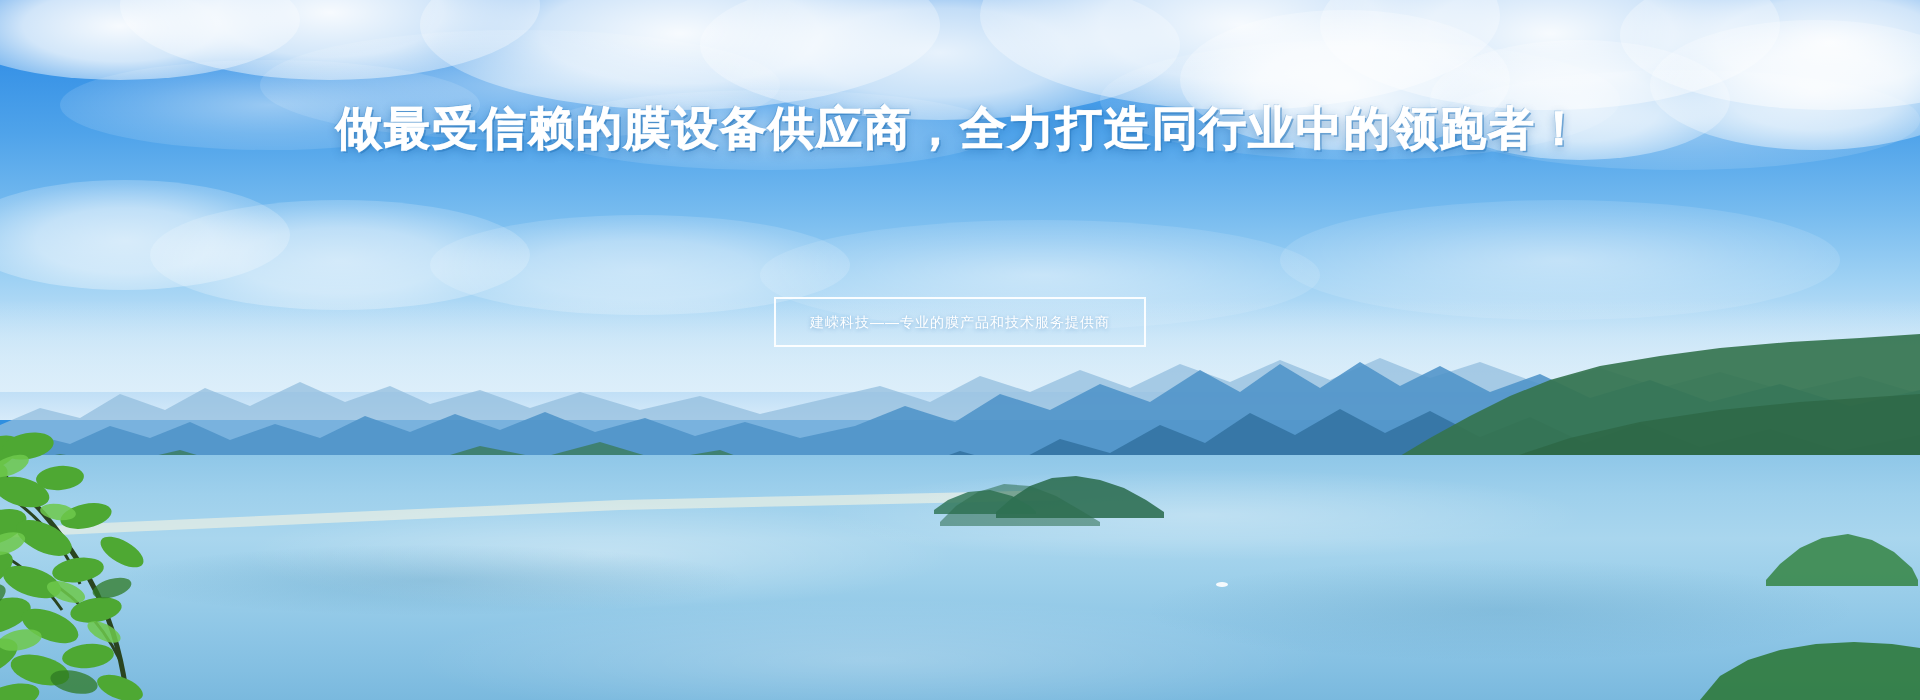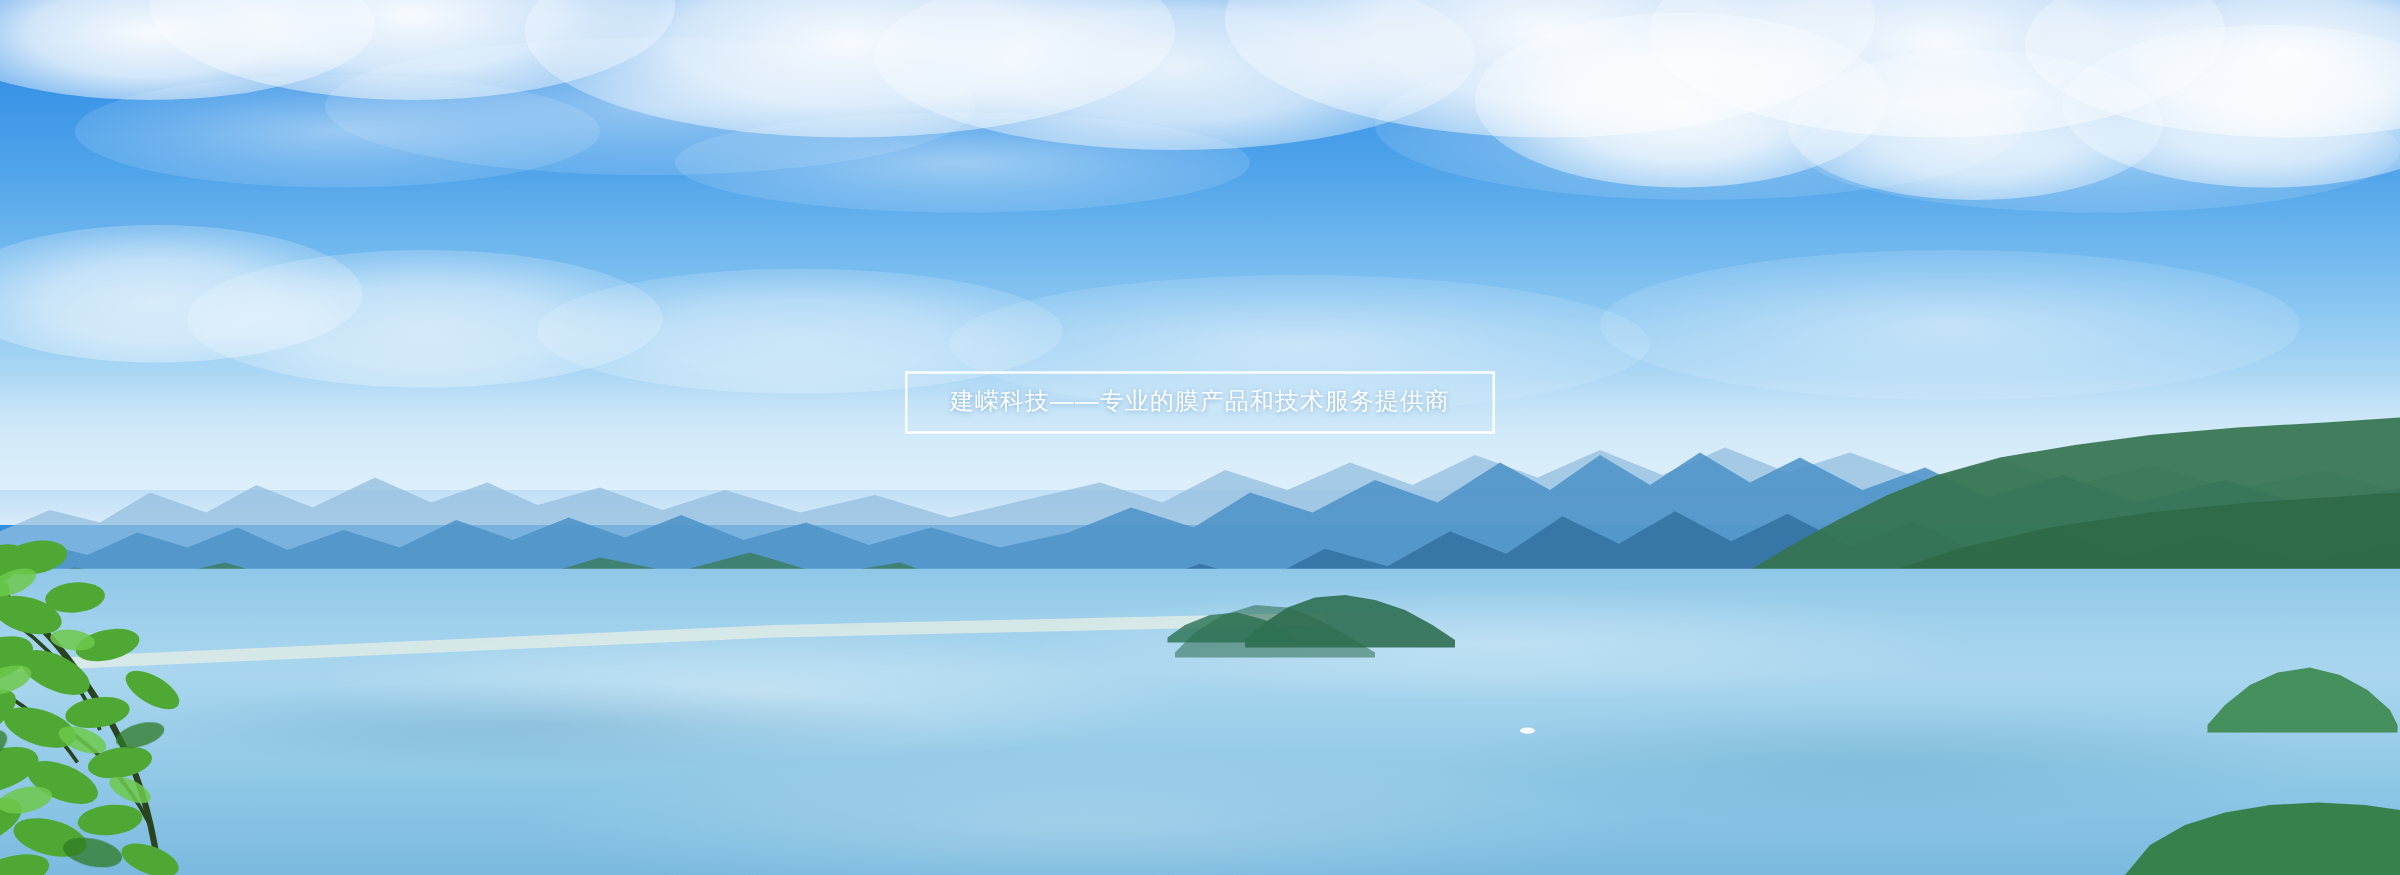--- a/index.html
+++ b/index.html
@@ -134,21 +134,21 @@
     position: absolute;
     left: 0;
     top: 297px;
     width: 1920px;
     text-align: center;
   }
   .tagline-box {
     display: inline-block;
     border: 2px solid rgba(255,255,255,0.92);
     padding: 11px 34px;
-    font-size: 19px;
+    font-size: 14px;
     color: #ffffff;
     letter-spacing: 1px;
     line-height: 24px;
     white-space: nowrap;
     text-shadow: 0 1px 4px rgba(30,100,170,0.4);
   }
 </style>
 </head>
 <body>
 
@@ -312,20 +312,21 @@
       <ellipse cx="142" cy="168" rx="20" ry="9" transform="rotate(-16 142 168)"></ellipse>
     </g>
   </svg>
 
   <svg style="position:absolute;left:1700px;top:600px;width:220px;height:100px;z-index:40;" viewBox="0 0 220 100" preserveAspectRatio="none">
     <path d="M0,100 L20,76 L48,60 L80,50 L116,44 L154,42 L192,44 L220,48 L220,100 Z" fill="#2f7a3c" opacity="0.9"></path>
   </svg>
 
   <div class="overlay">
 
+    <div class="headline">做最受信赖的膜设备供应商，全力打造同行业中的领跑者！</div>
 
 
     <div class="tagline-wrap">
       <span class="tagline-box">建嵘科技——专业的膜产品和技术服务提供商</span>
     </div>
 
   </div>
 
 </div>
 

